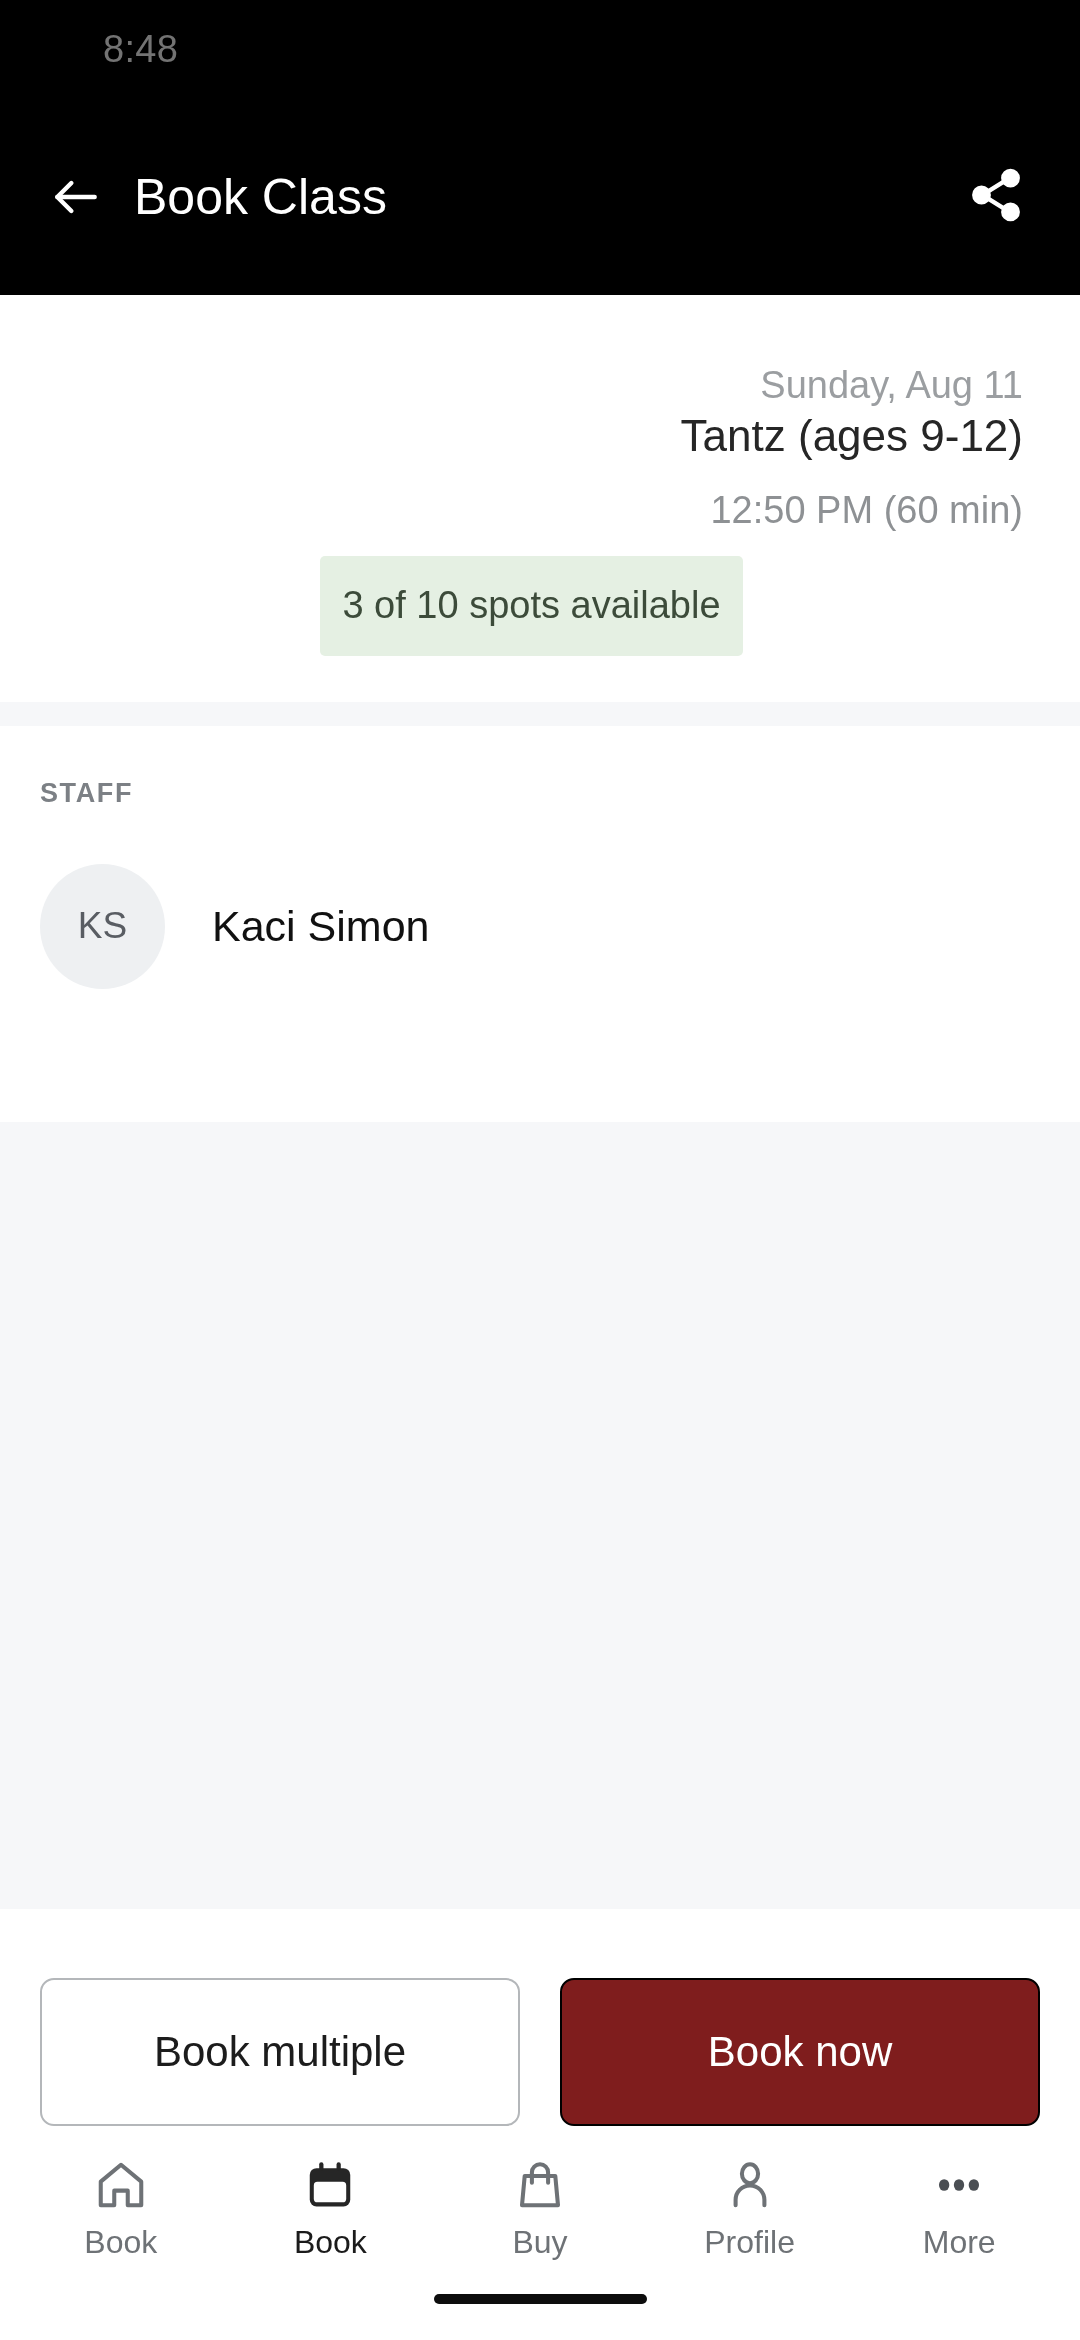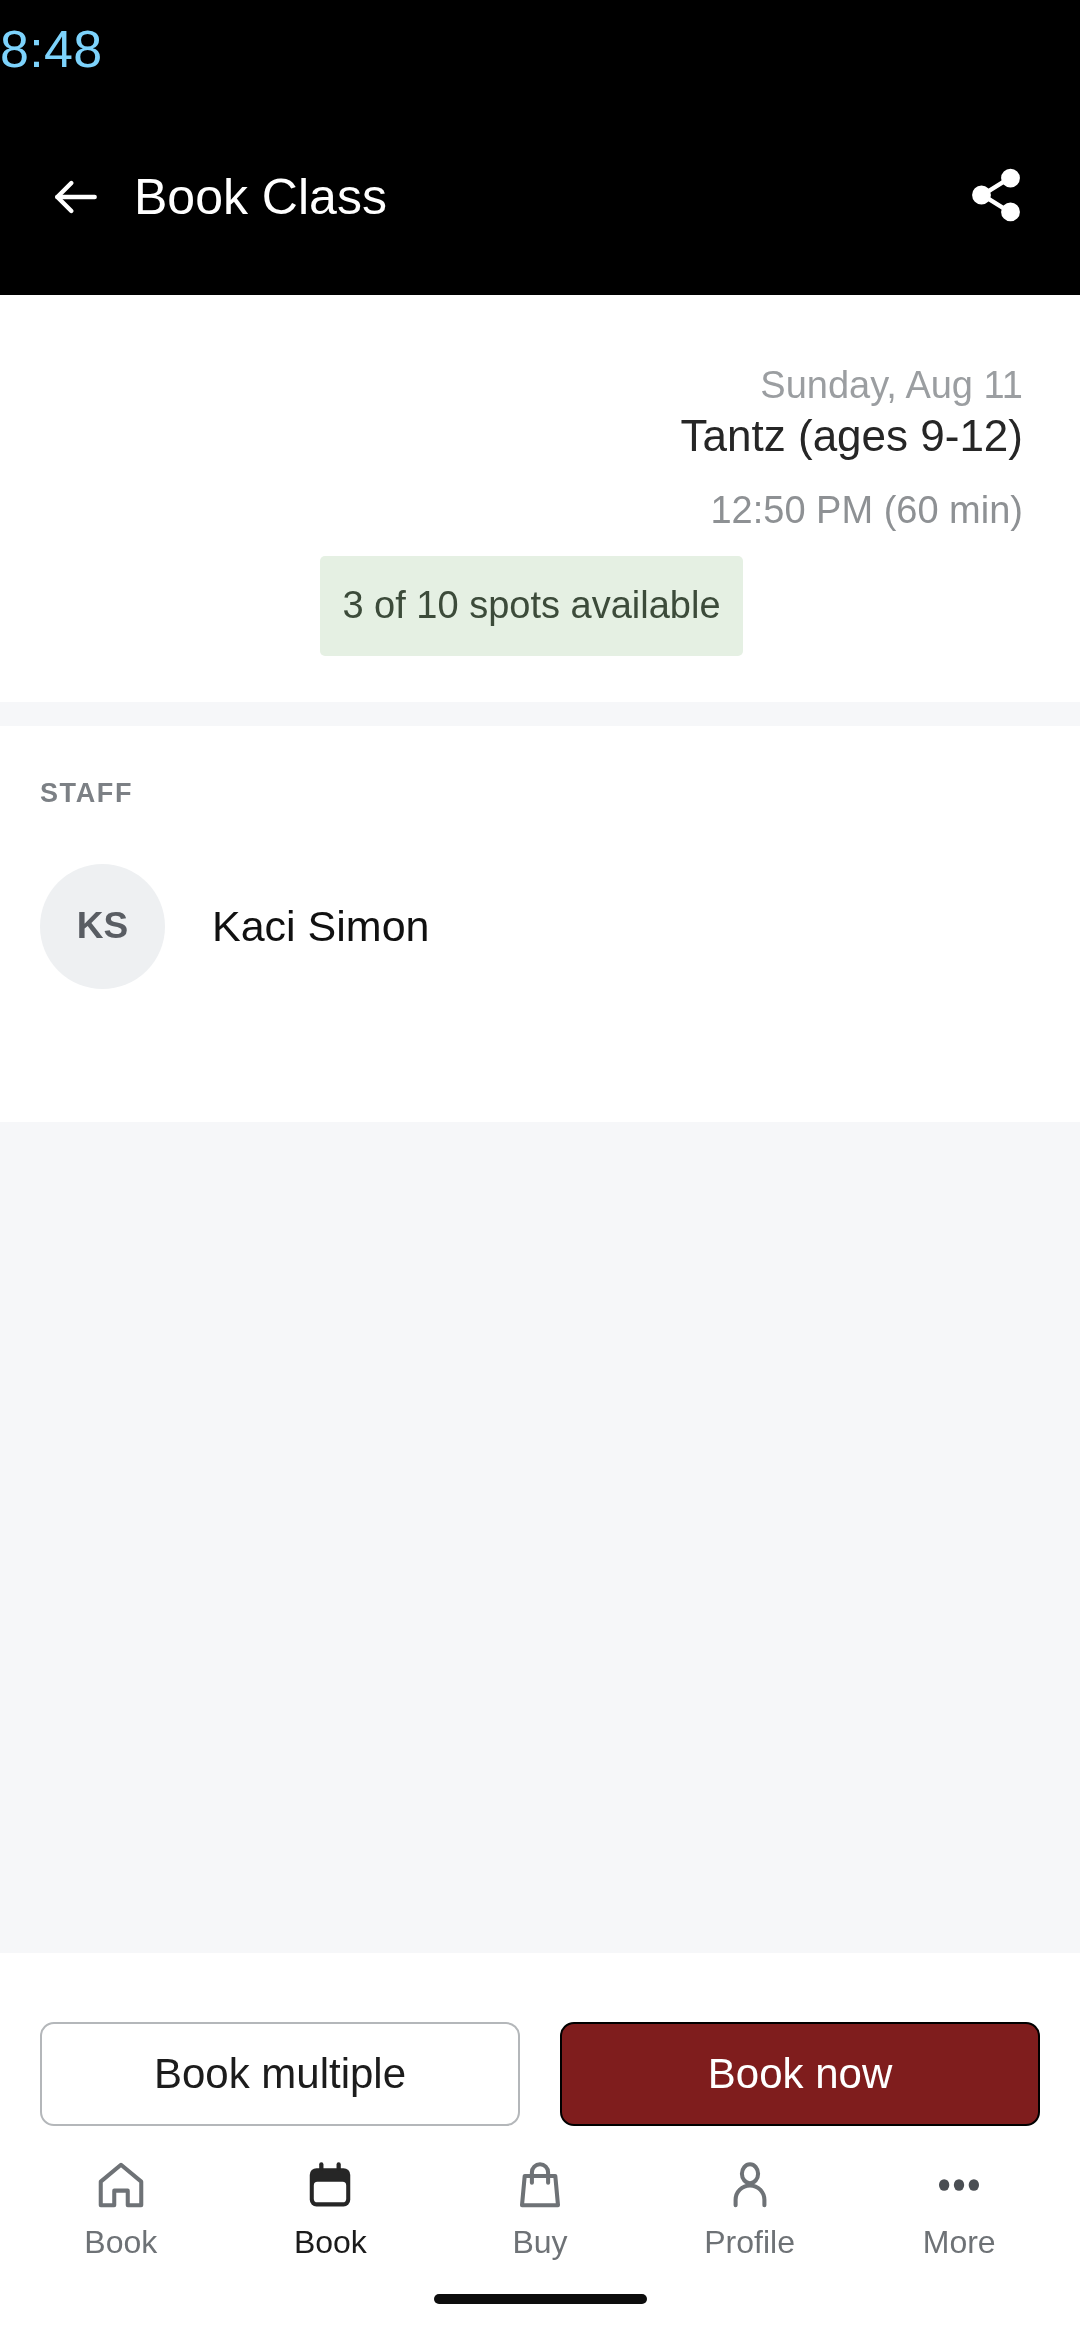--- a/index.html
+++ b/index.html
@@ -17,22 +17,23 @@
   }
 
   
   .statusbar {
     height:98px;
     background:#000000;
     display:flex; align-items:center;
     flex:0 0 auto;
   }
   .status-time {
-    color:#7dd3fc;
-    font-size:52px;
+    color:#737373;
+    font-size:38px;
+    margin-left:103px;
     letter-spacing:0.3px;
   }
 
   
   .appbar {
     height:197px;
     background:#000000;
     display:flex; align-items:center;
     padding:0 48px 0 40px;
     flex:0 0 auto;
@@ -120,21 +121,21 @@
     margin-top:55px;
     cursor:pointer;
   }
   .avatar {
     width:125px; height:125px;
     border-radius:50%;
     background:#eef0f2;
     display:flex; align-items:center; justify-content:center;
     color:#595d63;
     font-size:37px;
-    font-weight:bold;
+    font-weight:normal;
     flex:0 0 auto;
   }
   .staff-name {
     color:#111111;
     font-size:43px;
     margin-left:47px;
   }
 
   
   .filler {
@@ -145,21 +146,21 @@
   
   .actions {
     background:#ffffff;
     display:flex;
     gap:40px;
     padding:69px 40px 0 40px;
     flex:0 0 auto;
   }
   .btn {
     flex:1 1 0;
-    height:104px;
+    height:148px;
     border-radius:14px;
     display:flex; align-items:center; justify-content:center;
     font-size:42px;
     cursor:pointer;
     user-select:none;
   }
   .btn-outline {
     background:#ffffff;
     border:2px solid #b4b7ba;
     color:#1c1c1c;

